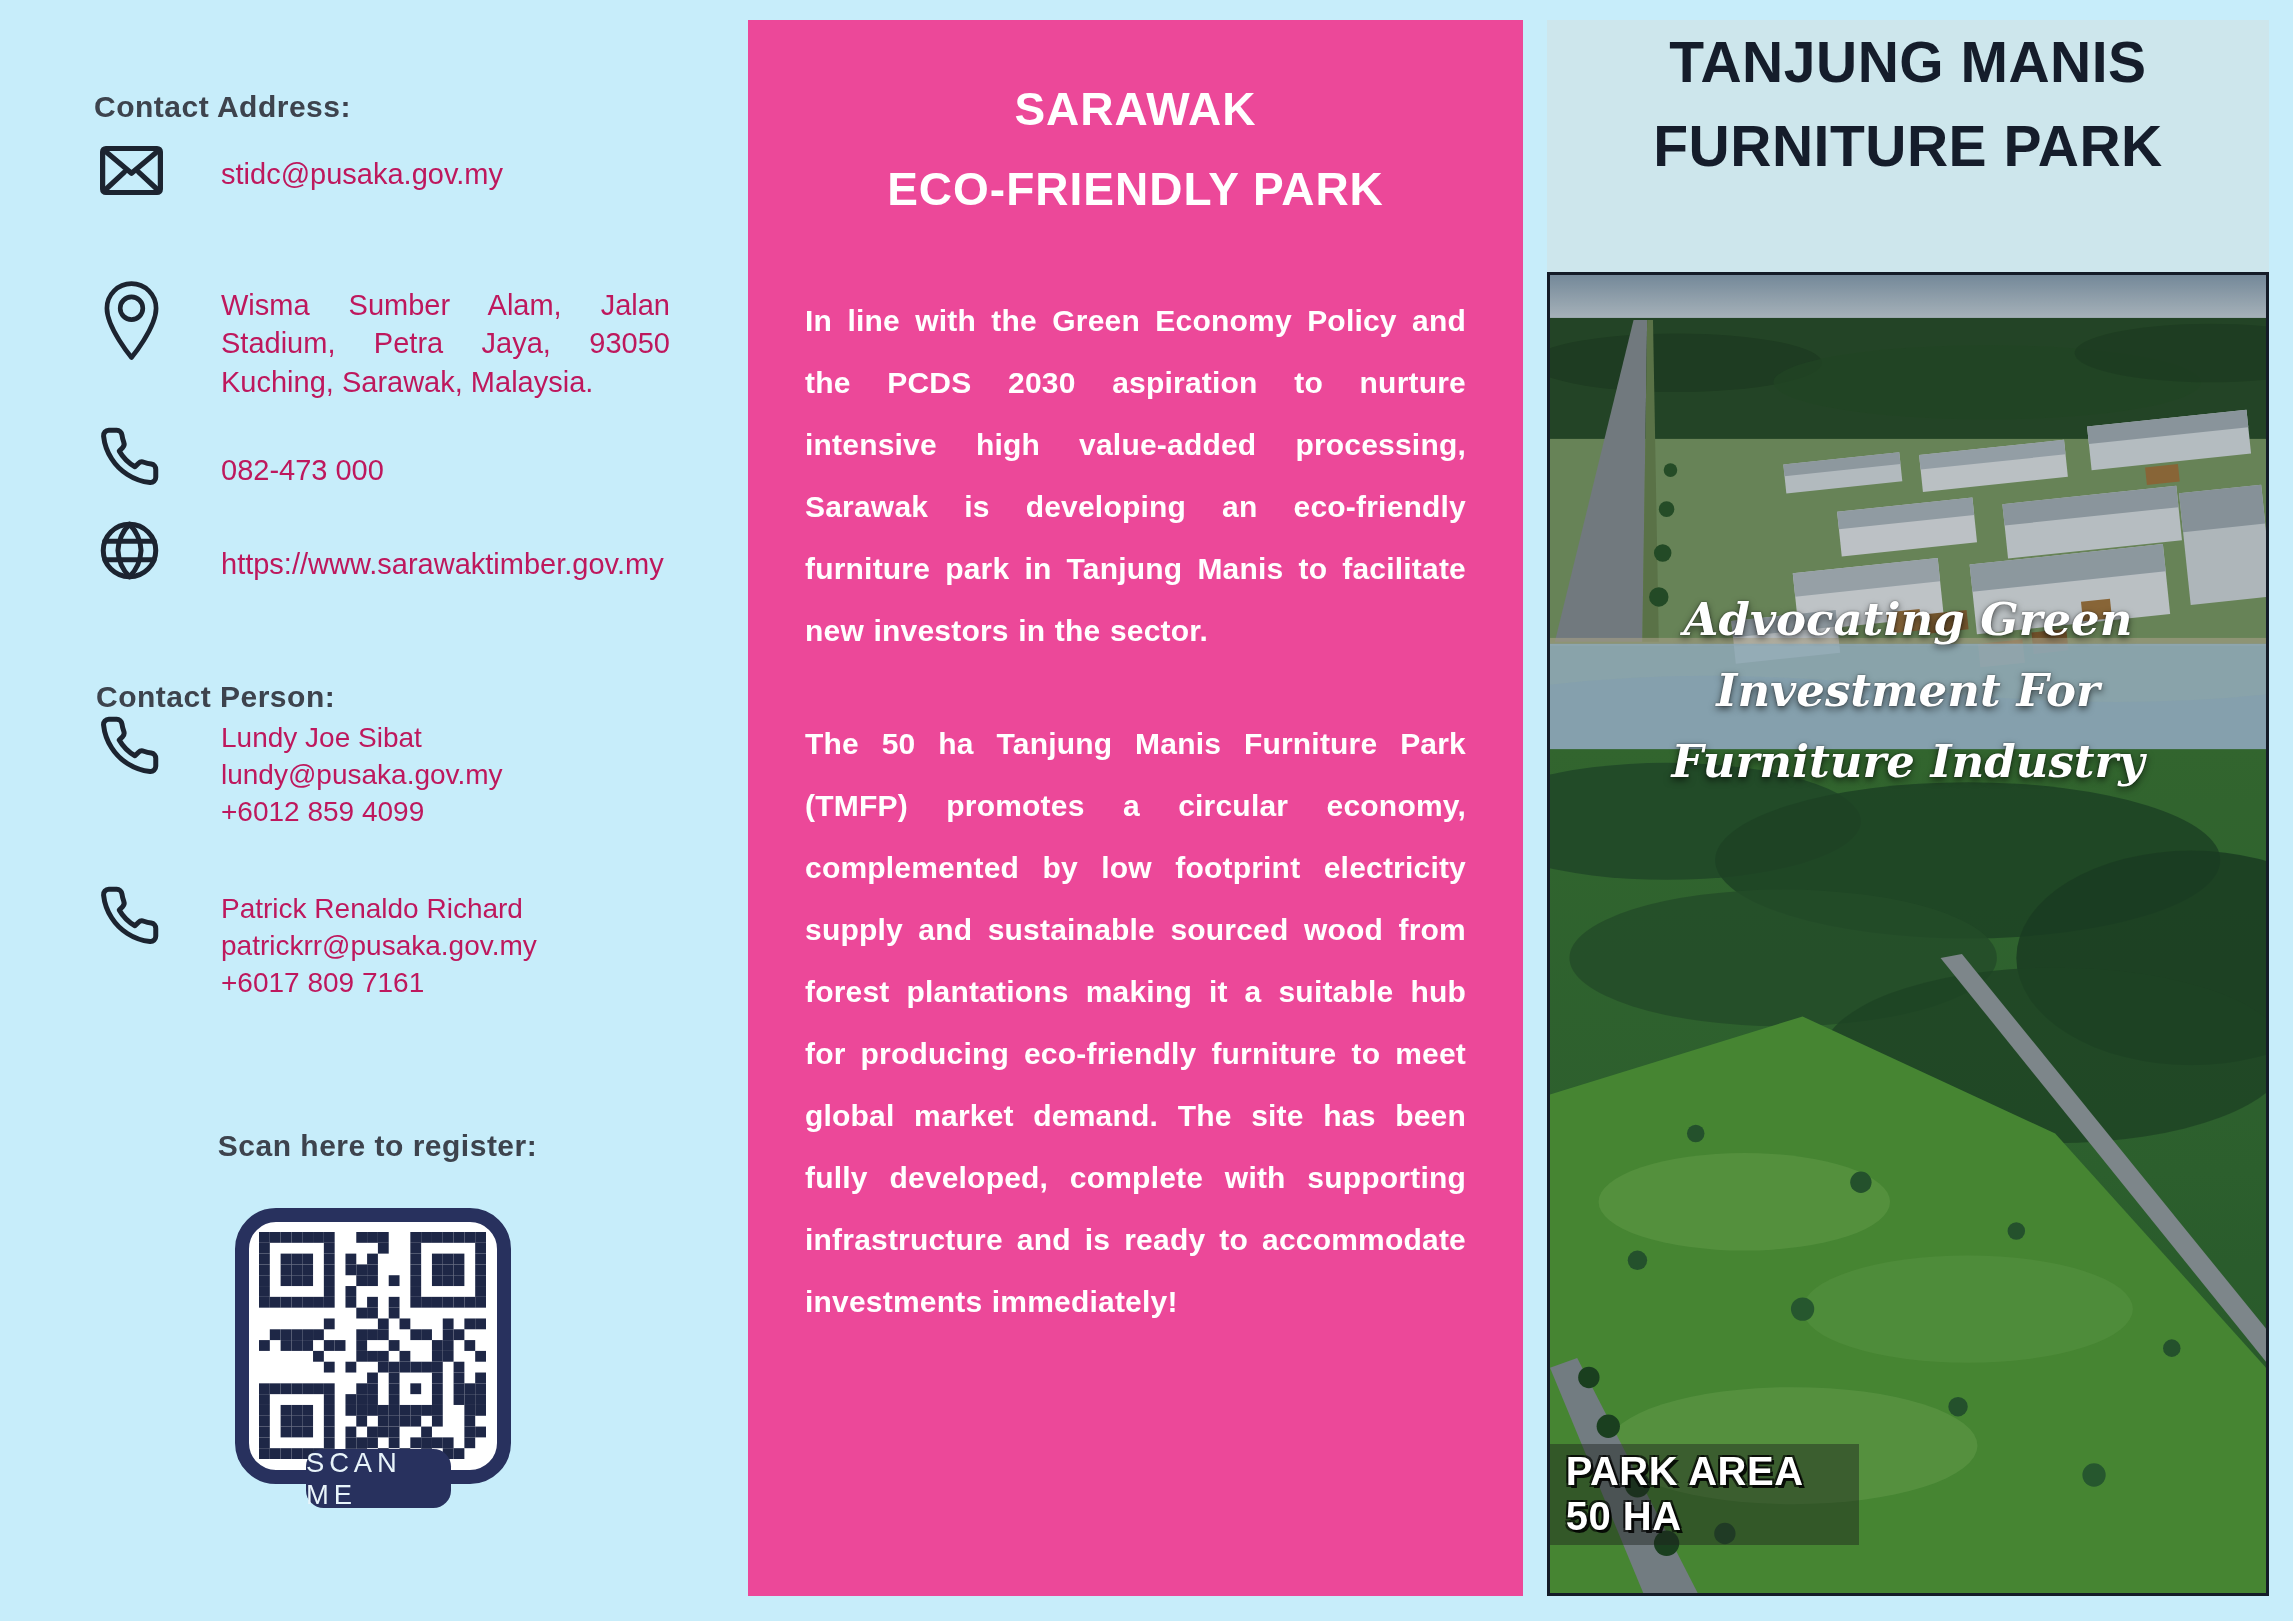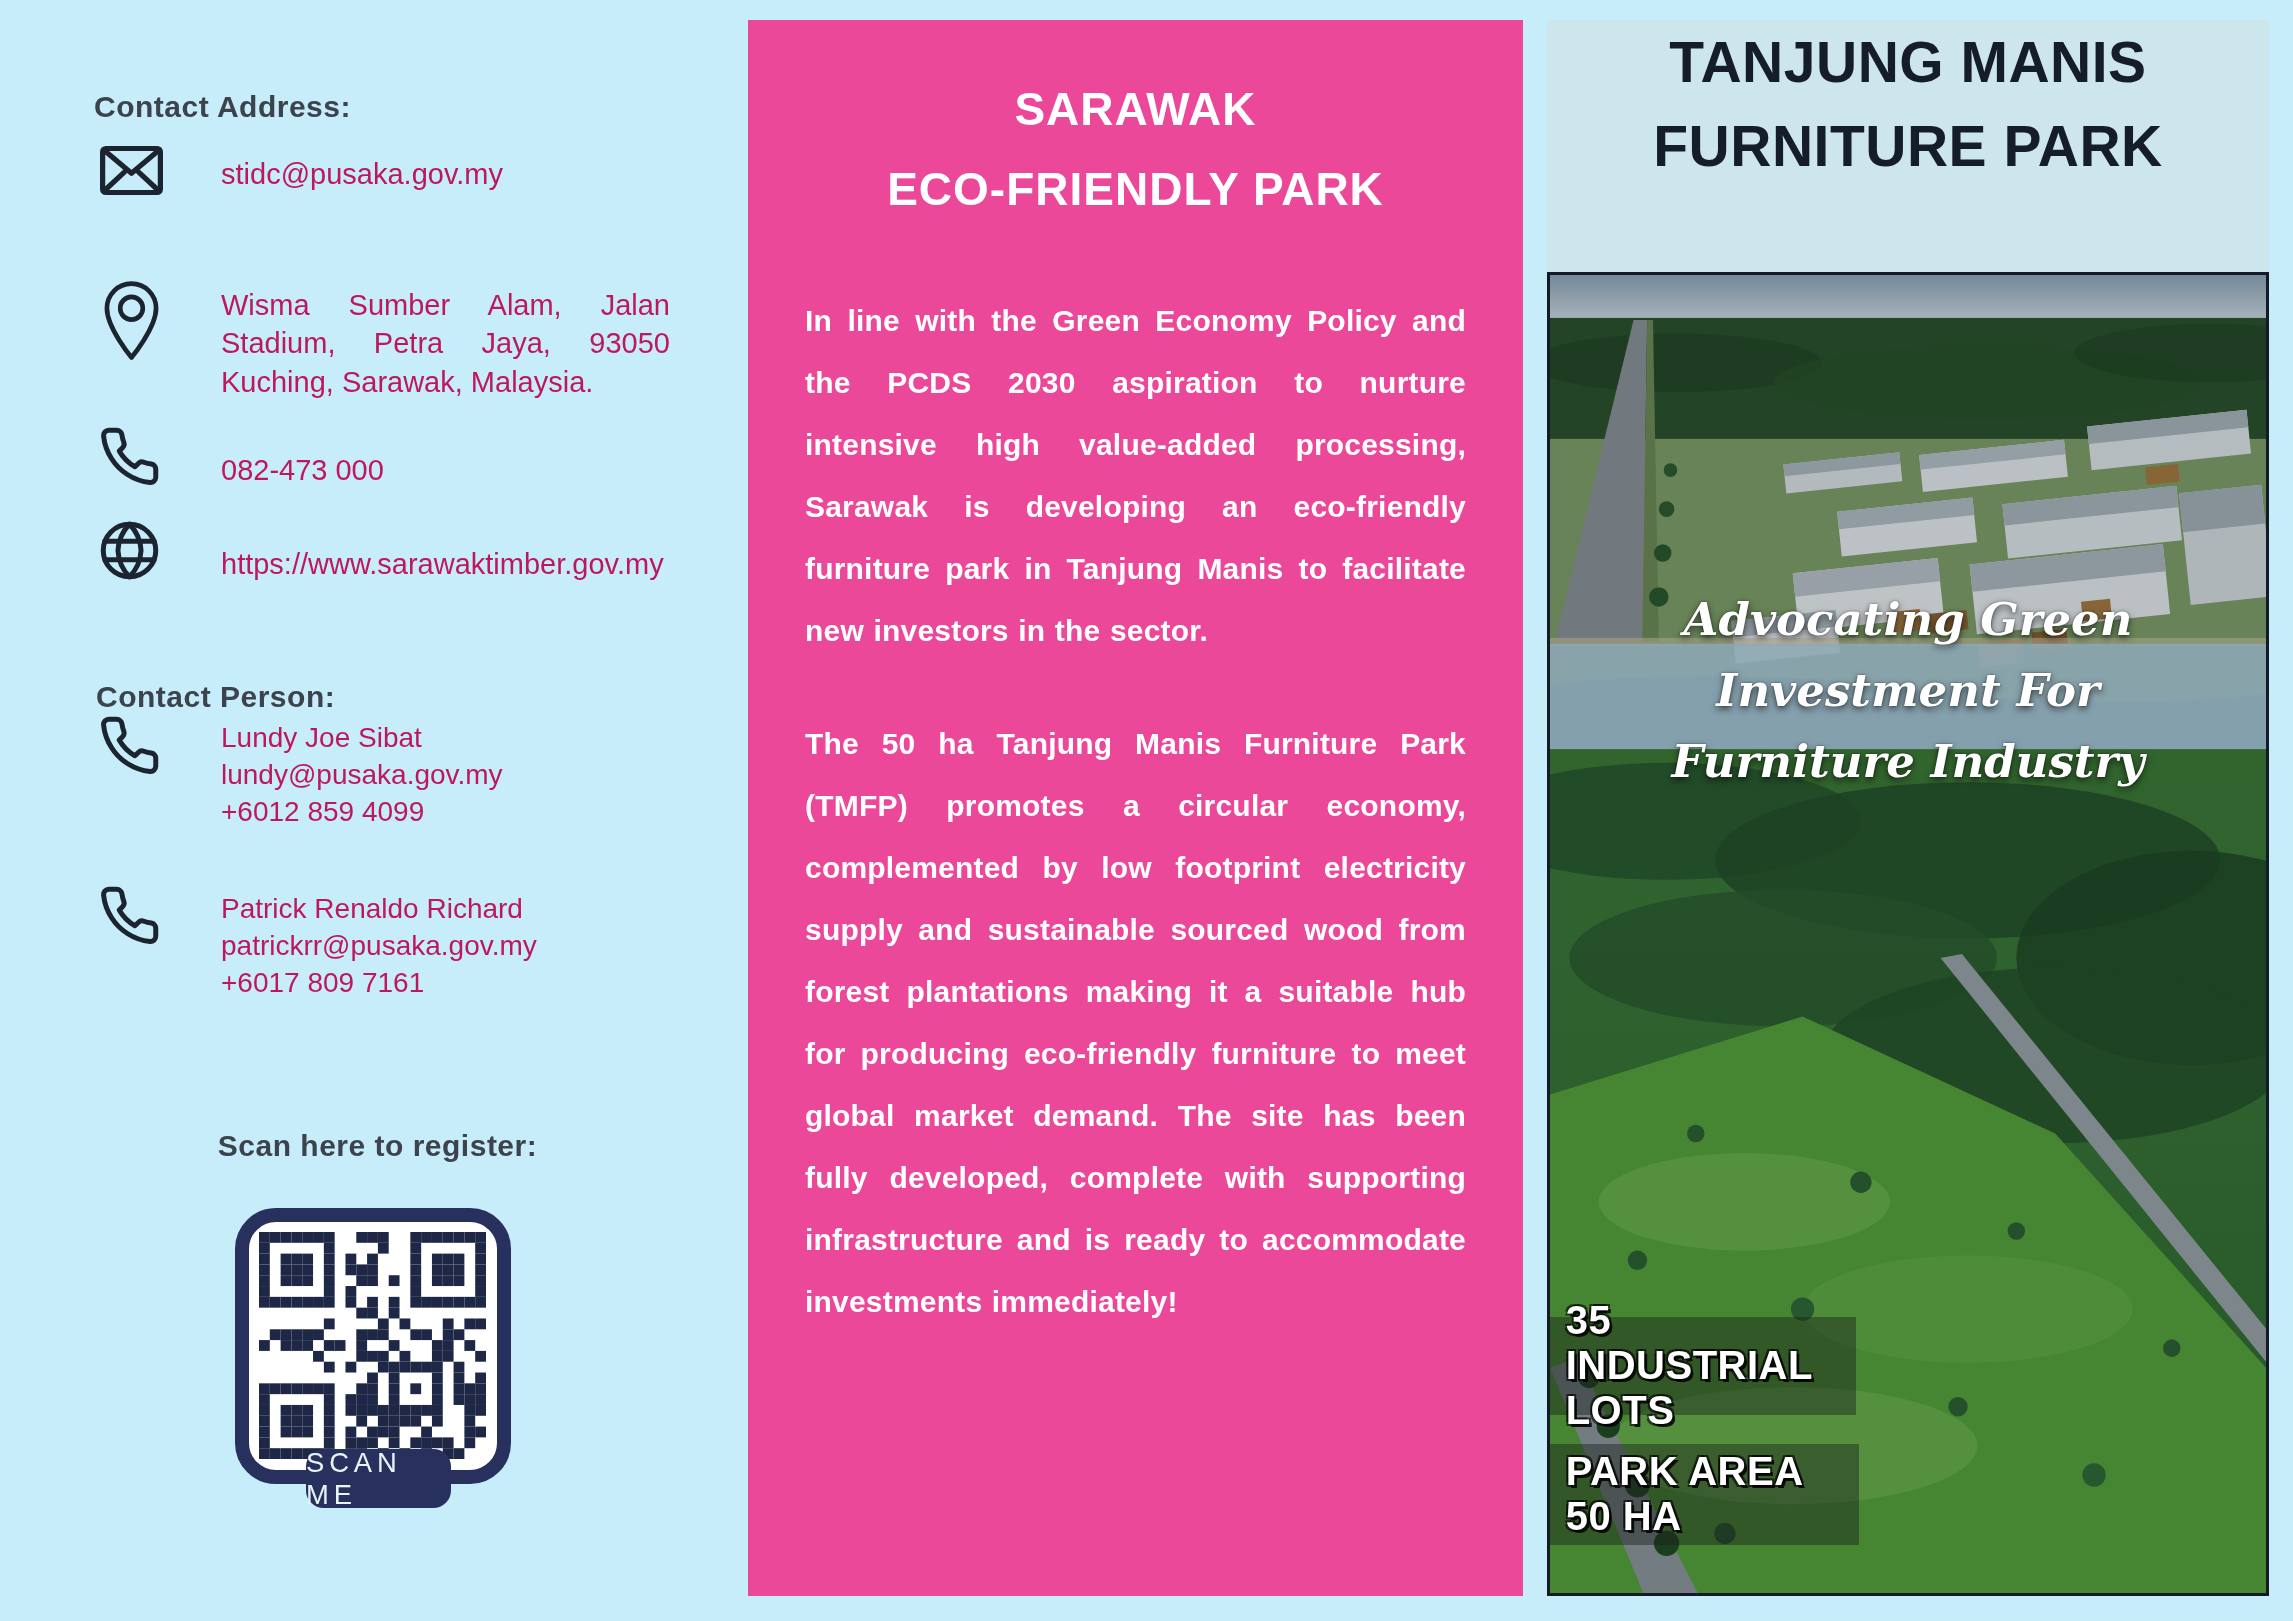--- a/index.html
+++ b/index.html
@@ -485,19 +485,18 @@
           <circle cx="40" cy="1130" r="11" fill="#1f4a20"></circle>
 
         <rect x="0" y="0" width="737" height="1351" fill="#0a1420" opacity=".20"></rect>
       </svg>
 
       <div class="caption">
         <div>Advocating Green Investment For</div>
         <div>Furniture Industry</div>
       </div>
 
-      <div class="badge" id="badge1">35 INDUSTRIAL LOTS</div>
       <div class="badge" id="badge2">PARK AREA 50 HA</div>
     </div>
   </section>
 
 </div>
 
 
 </body></html>

